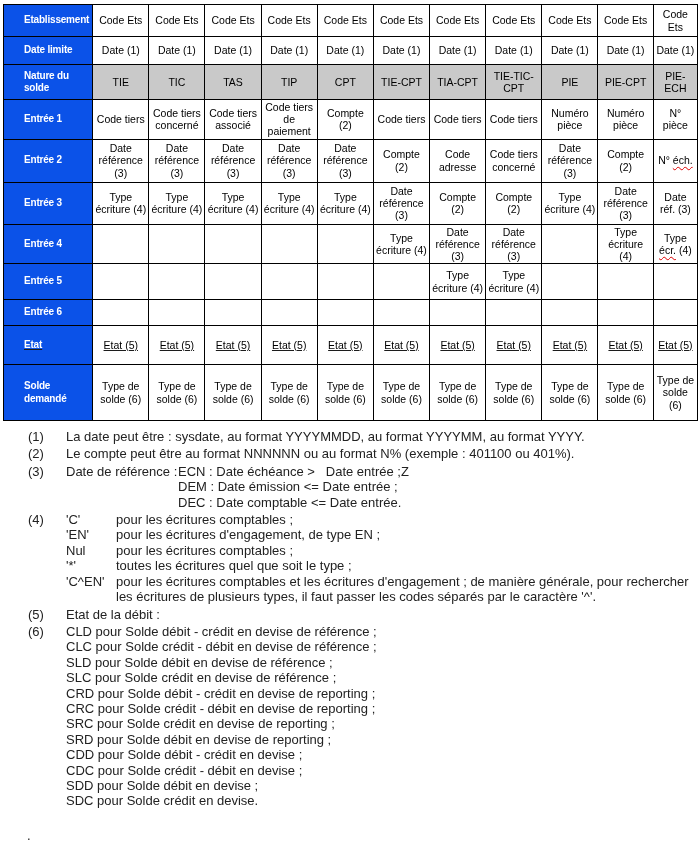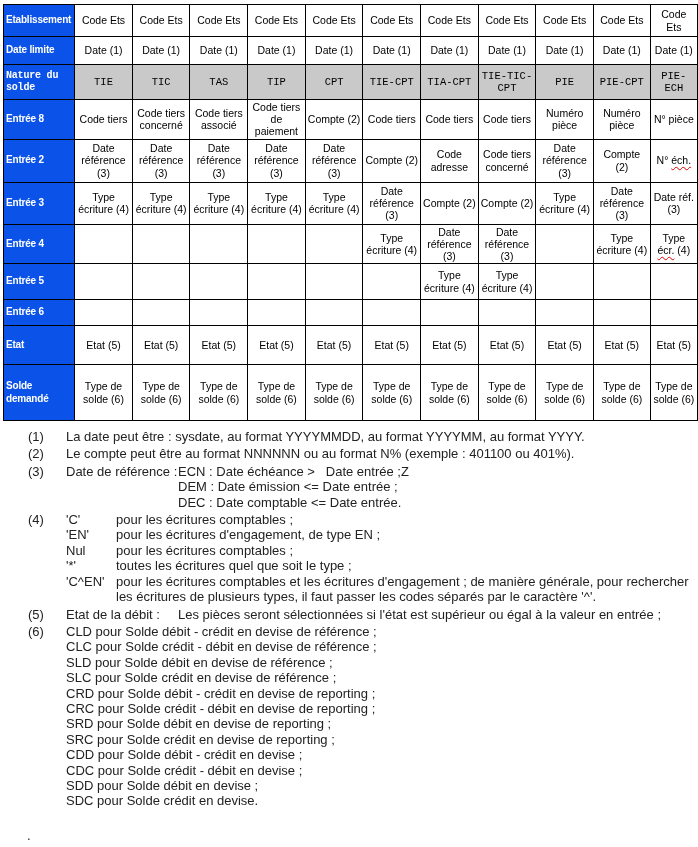--- a/index.html
+++ b/index.html
@@ -21,21 +21,21 @@
   }
   table.grid td{
     border:1px solid var(--border);
     font-size:10.5px;line-height:1.16;
     text-align:center;vertical-align:middle;
     padding:1px 2px;overflow:hidden;word-wrap:break-word;
     color:#000;
   }
   table.grid td.label{
     background:var(--label-bg);color:#ffffff;
-    text-align:left;padding:1px 3px 1px 2px;
+    text-align:left;padding:1px 3px 1px 20px;
     font-weight:600;font-size:10px;letter-spacing:-0.2px;line-height:1.25;
   }
   tr.shaded td:not(.label){background:var(--shaded-bg);}
   .sq{
     text-decoration-line:underline;
     text-decoration-style:wavy;
     text-decoration-color:var(--squiggle);
     text-decoration-thickness:1px;
     text-underline-offset:2px;
   }
@@ -96,36 +96,36 @@
           <td>Date (1)</td>
           <td>Date (1)</td>
           <td>Date (1)</td>
           <td>Date (1)</td>
           <td>Date (1)</td>
           <td>Date (1)</td>
           <td>Date (1)</td>
           <td>Date (1)</td>
           <td>Date (1)</td>
         </tr>
-        <tr class="shaded" style="height: 35px; font-family: Liberation Mono, monospace;">
+        <tr class="shaded" style="height: 35px;">
           <td class="label">Nature du solde</td>
           <td>TIE</td>
           <td>TIC</td>
           <td>TAS</td>
           <td>TIP</td>
           <td>CPT</td>
           <td>TIE-CPT</td>
           <td>TIA-CPT</td>
           <td>TIE-TIC-CPT</td>
           <td>PIE</td>
           <td>PIE-CPT</td>
           <td>PIE-ECH</td>
         </tr>
         <tr style="height: 37px;">
-          <td class="label">Entrée 8</td>
+          <td class="label">Entrée 1</td>
           <td>Code tiers</td>
           <td>Code tiers concerné</td>
           <td>Code tiers associé</td>
           <td>Code tiers de paiement</td>
           <td>Compte (2)</td>
           <td>Code tiers</td>
           <td>Code tiers</td>
           <td>Code tiers</td>
           <td>Numéro pièce</td>
           <td>Numéro pièce</td>
@@ -194,21 +194,21 @@
           <td></td>
           <td></td>
           <td></td>
           <td></td>
           <td></td>
           <td></td>
           <td></td>
           <td></td>
           <td></td>
         </tr>
-        <tr style="height: 39px;">
+        <tr style="height: 39px; text-decoration: underline;">
           <td class="label">Etat</td>
           <td>Etat (5)</td>
           <td>Etat (5)</td>
           <td>Etat (5)</td>
           <td>Etat (5)</td>
           <td>Etat (5)</td>
           <td>Etat (5)</td>
           <td>Etat (5)</td>
           <td>Etat (5)</td>
           <td>Etat (5)</td>
@@ -285,25 +285,20 @@
           </div>
           <div class="fn-entry">
             <div class="fn-code">'C^EN'</div>
             <div class="fn-text">pour les écritures comptables et les écritures d'engagement ; de manière générale, pour rechercher les écritures de plusieurs types, il faut passer les codes séparés par le caractère '^'.</div>
           </div>
         </div>
       </div>
       <div class="fn">
         <div class="fn-num">(5)</div>
         <div class="fn-label">Etat de la débit :</div>
-        <div class="fn-entries">
-          <div class="fn-entry">
-            <div class="fn-text">Les pièces seront sélectionnées si l'état est supérieur ou égal à la valeur en entrée ;</div>
-          </div>
-        </div>
       </div>
       <div class="fn">
         <div class="fn-num">(6)</div>
         <div class="fn-entries">
           <div class="fn-entry">
             <div class="fn-text">CLD pour Solde débit - crédit en devise de référence ;</div>
           </div>
           <div class="fn-entry">
             <div class="fn-text">CLC pour Solde crédit - débit en devise de référence ;</div>
           </div>
@@ -313,24 +308,24 @@
           <div class="fn-entry">
             <div class="fn-text">SLC pour Solde crédit en devise de référence ;</div>
           </div>
           <div class="fn-entry">
             <div class="fn-text">CRD pour Solde débit - crédit en devise de reporting ;</div>
           </div>
           <div class="fn-entry">
             <div class="fn-text">CRC pour Solde crédit - débit en devise de reporting ;</div>
           </div>
           <div class="fn-entry">
+            <div class="fn-text">SRC pour Solde crédit en devise de reporting ;</div>
+          </div>
+          <div class="fn-entry">
             <div class="fn-text">SRD pour Solde débit en devise de reporting ;</div>
-          </div>
-          <div class="fn-entry">
-            <div class="fn-text">SRC pour Solde crédit en devise de reporting ;</div>
           </div>
           <div class="fn-entry">
             <div class="fn-text">CDD pour Solde débit - crédit en devise ;</div>
           </div>
           <div class="fn-entry">
             <div class="fn-text">CDC pour Solde crédit - débit en devise ;</div>
           </div>
           <div class="fn-entry">
             <div class="fn-text">SDD pour Solde débit en devise ;</div>
           </div>

